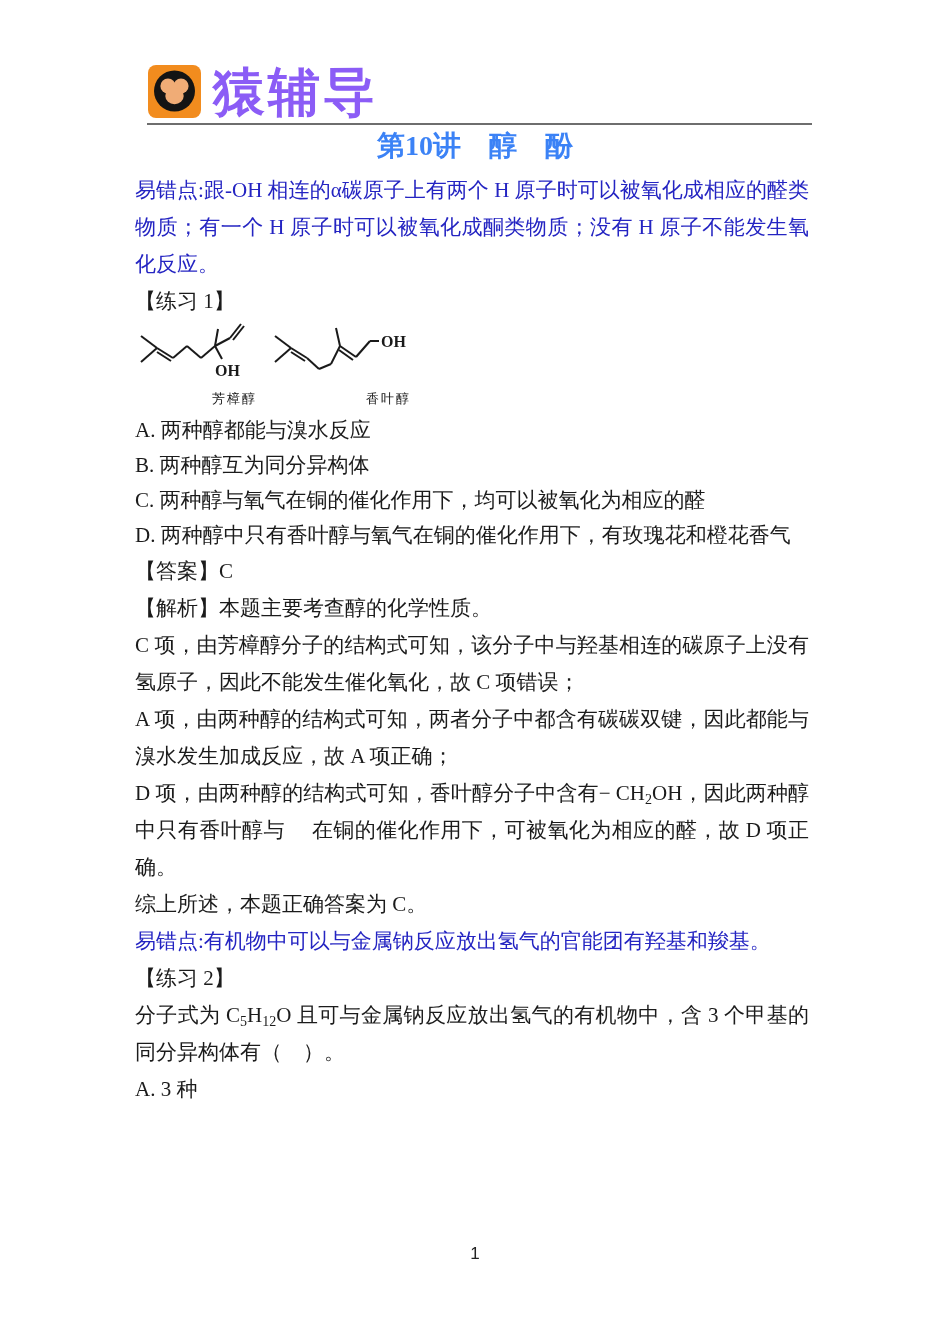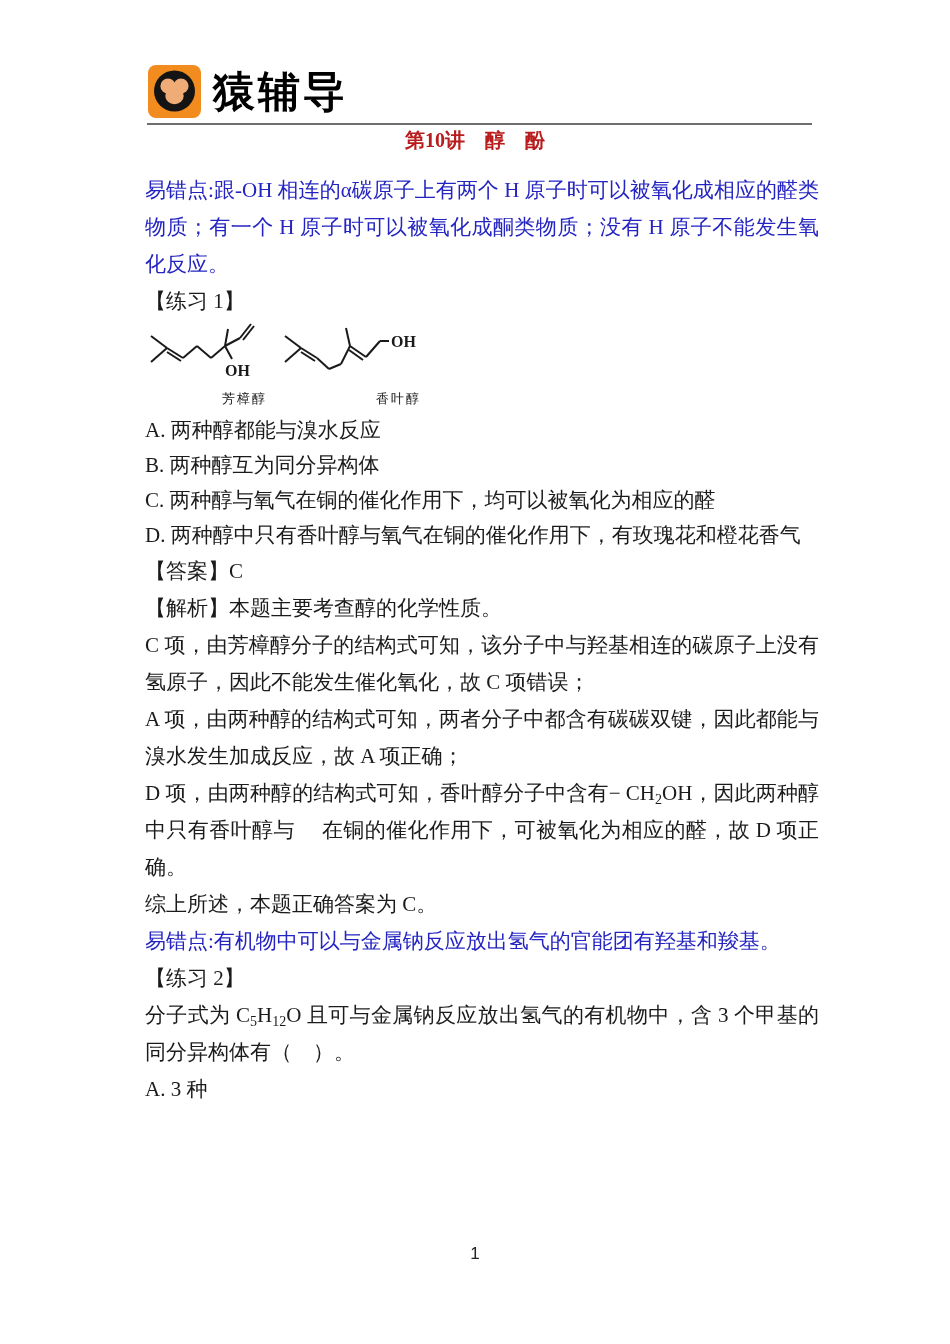--- a/index.html
+++ b/index.html
@@ -5,27 +5,27 @@
   html,body { margin:0; padding:0; background:#ffffff; }
   .page {
     position:relative; width:950px; height:1344px; background:#ffffff;
     font-family:"Liberation Serif","DejaVu Serif",serif; color:#1b1b1b; overflow:hidden;
   }
   
   .brand { position:absolute; left:147px; top:64px; display:flex; align-items:center; z-index:2; }
   .logo-box svg { display:block; }
   .brand-text {
     margin-left:10px; font-family:"Liberation Sans","DejaVu Sans",sans-serif;
-    font-weight:700; font-size:42px; line-height:1; letter-spacing:3px; color:#000000;
+    font-weight:700; font-size:52px; line-height:1; letter-spacing:3px; color:#8b5cf6;
   }
   .header-rule { position:absolute; left:147px; top:123px; width:665px; height:2px; background:#6e6e6e; }
   .page-title { position:absolute; top:127px; left:0; width:100%; margin:0; text-align:center;
-    font-size:20px; font-weight:700; color:#b91c1c; }
+    font-size:28px; font-weight:700; color:#3b82f6; }
   
-  .content { position:absolute; left:145px; top:172px; width:674px; font-size:21px; line-height:37px; }
+  .content { position:absolute; left:135px; top:172px; width:674px; font-size:21px; line-height:37px; }
   .content p { margin:0; text-align:justify; }
   .tip { color:#2424c2; }
   .tip2 { margin-top:40px; }
   .sec-label { margin-top:3px; }
   .opts p { line-height:35px; }
   .ans { margin-top:4px; }
   
   .figure-row { display:flex; align-items:flex-start; gap:12px; margin:2px 0; }
   .figure-row figure { margin:0; text-align:right; }
   .struct svg { display:block; }

